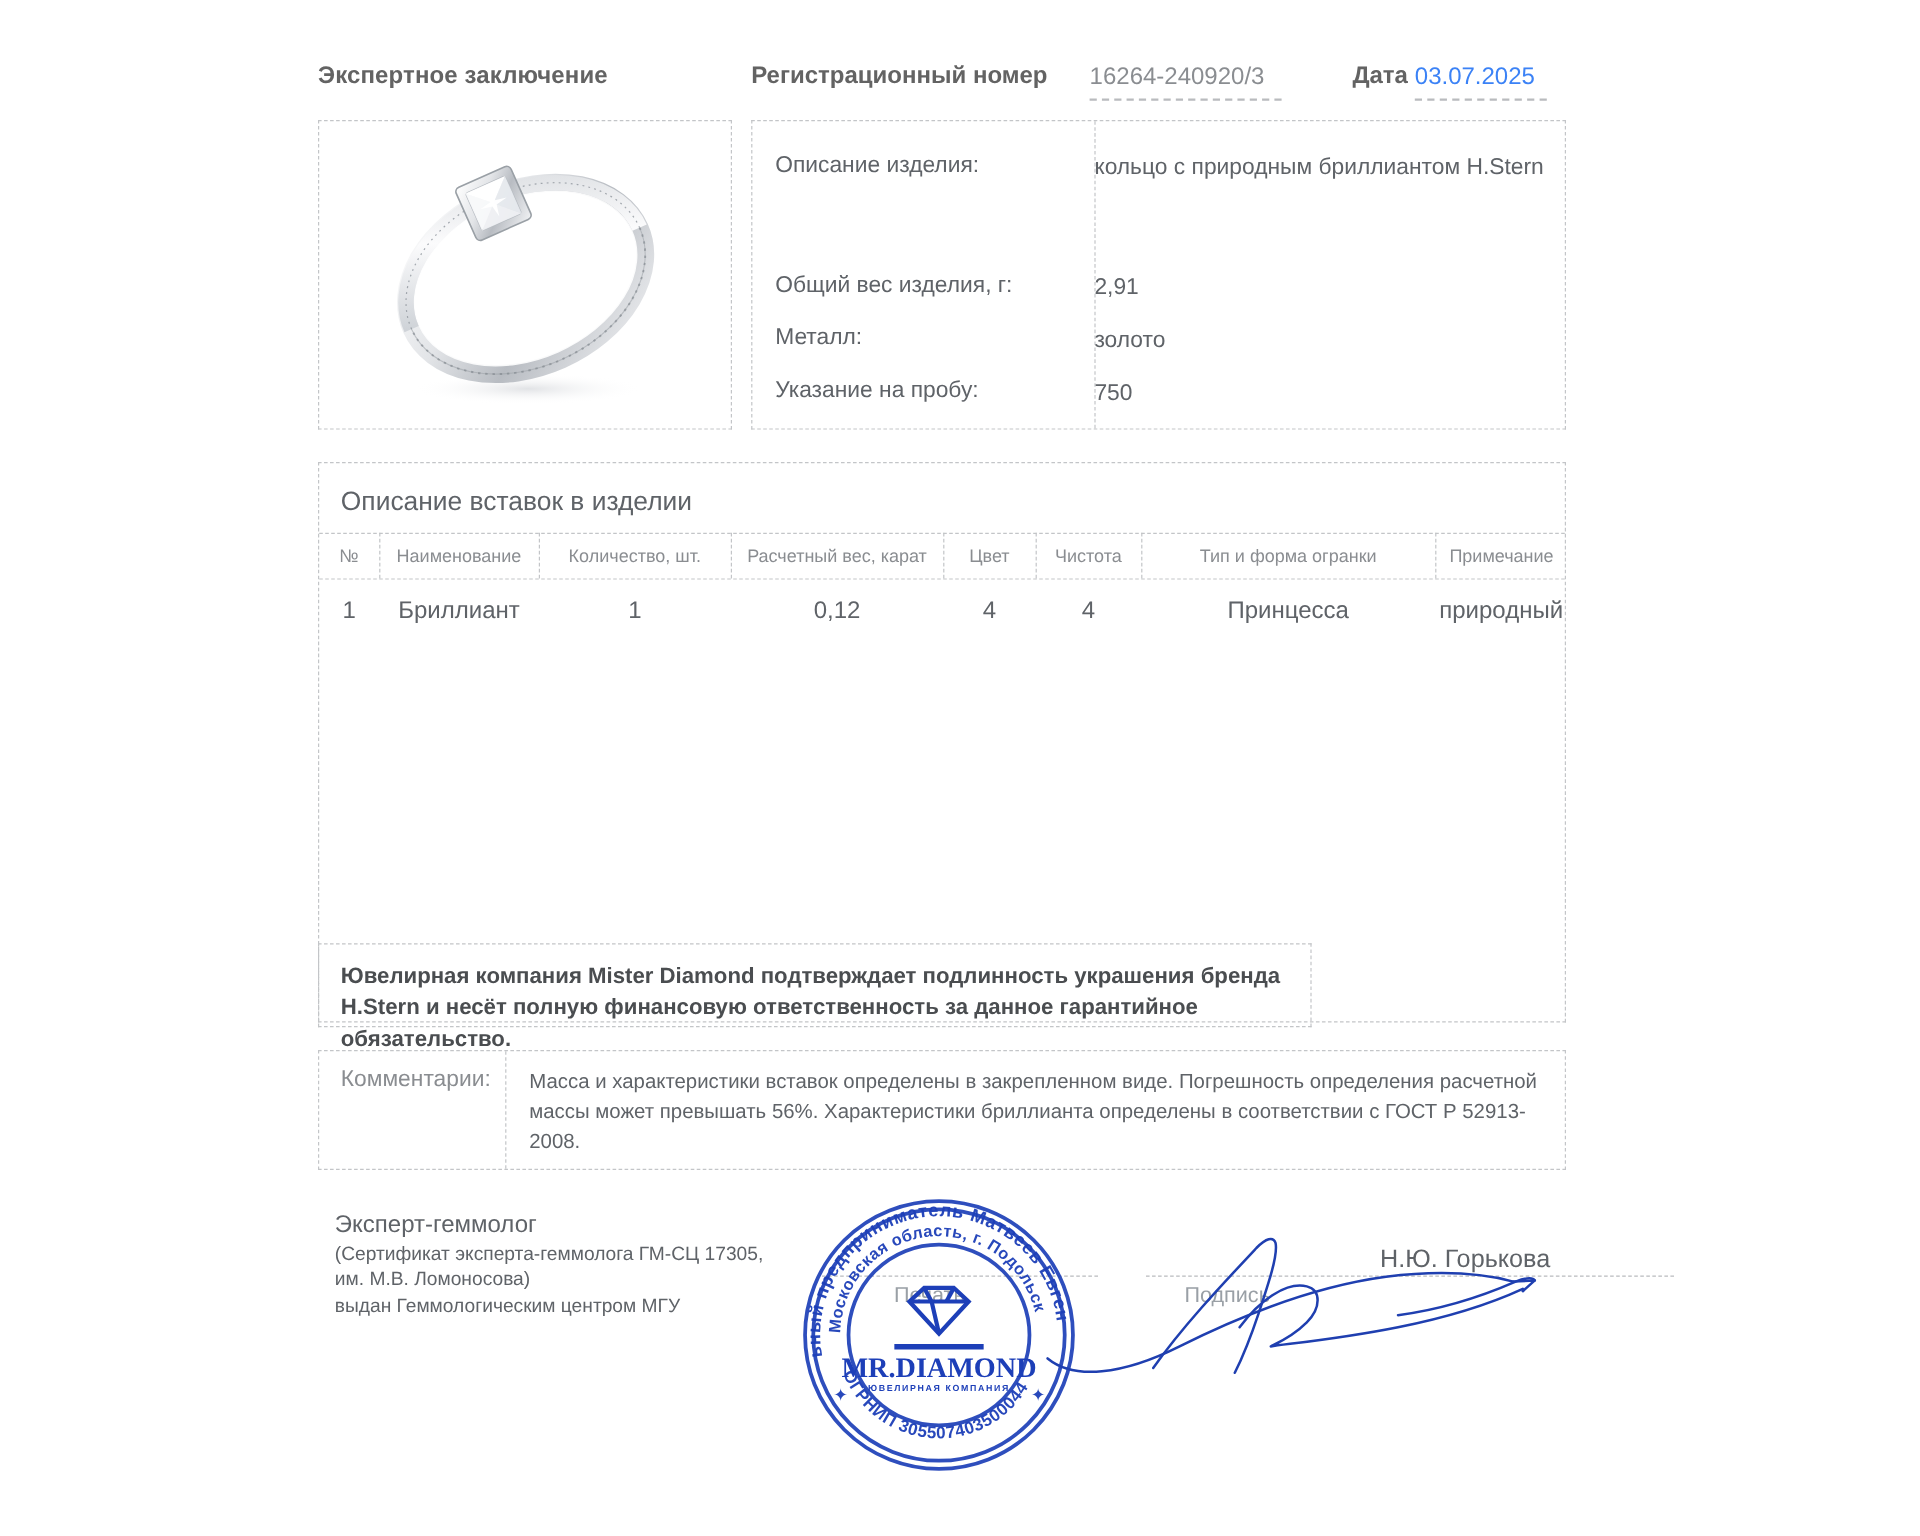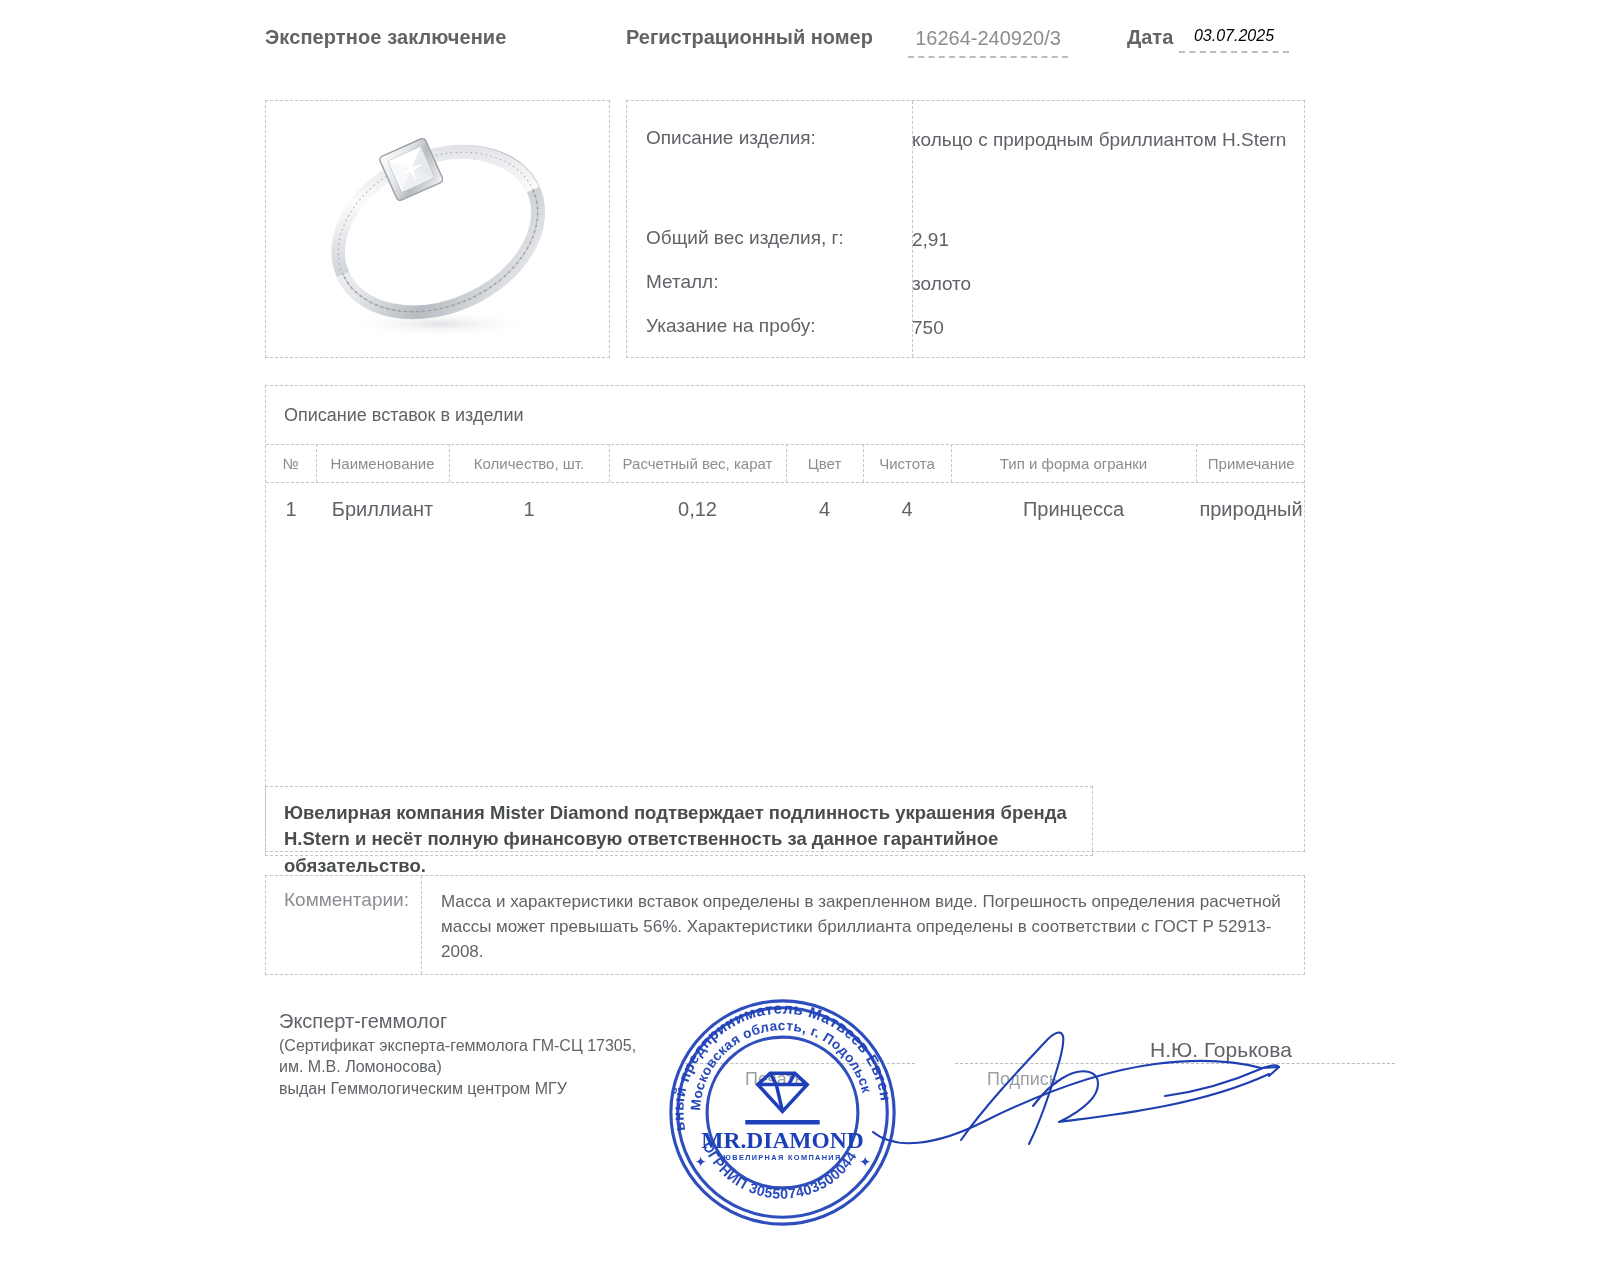--- a/index.html
+++ b/index.html
@@ -21,24 +21,23 @@
     left: 265px;
     top: 0;
     width: 1040px;
     height: 1280px;
   }
 
   
   .header {
     position: absolute;
     left: 0;
-    top: 26px;
+    top: 52px;
     width: 1040px;
     height: 34px;
-    text-align: center;
   }
   .hdr-title {
     position: absolute;
     left: 0;
     top: 0;
     font-size: 20px;
     font-weight: bold;
     color: #636363;
     letter-spacing: 0.1px;
     white-space: nowrap;
@@ -71,26 +70,25 @@
     font-size: 20px;
     font-weight: bold;
     color: #636363;
     white-space: nowrap;
   }
   .hdr-date-value {
     position: absolute;
     left: 914px;
     top: 1px;
     width: 110px;
-    font-size: 16px;
-    color: #000000;
+    font-size: 20px;
+    color: #3b82f6;
     border-bottom: 2px dashed #b9bbbe;
     padding-bottom: 6px;
     white-space: nowrap;
-    font-style: italic;
   }
 
   
   .dash-box {
     position: absolute;
     border: 1px dashed #c3c5c8;
     box-sizing: border-box;
   }
 
   
@@ -151,21 +149,21 @@
   .table-panel {
     left: 0;
     top: 385px;
     width: 1040px;
     height: 467px;
   }
   .table-caption {
     position: absolute;
     left: 18px;
     top: 19px;
-    font-size: 18px;
+    font-size: 22px;
     color: #5f6368;
     white-space: nowrap;
   }
   .table-head-line-top {
     position: absolute;
     left: 0;
     right: 0;
     top: 58px;
     border-top: 1px dashed #c3c5c8;
   }

